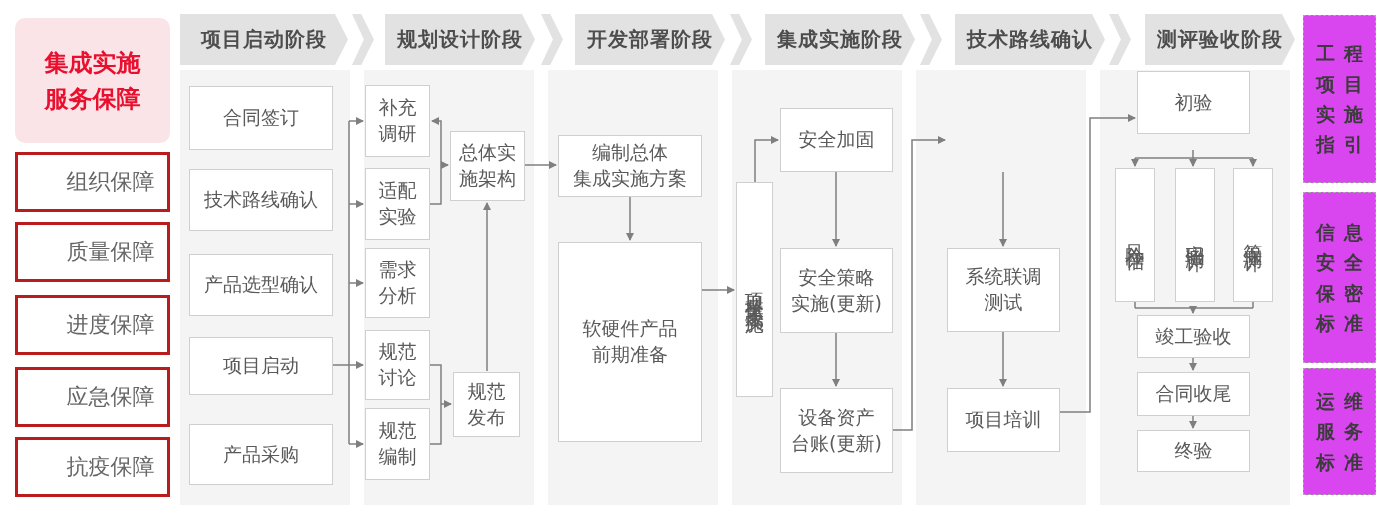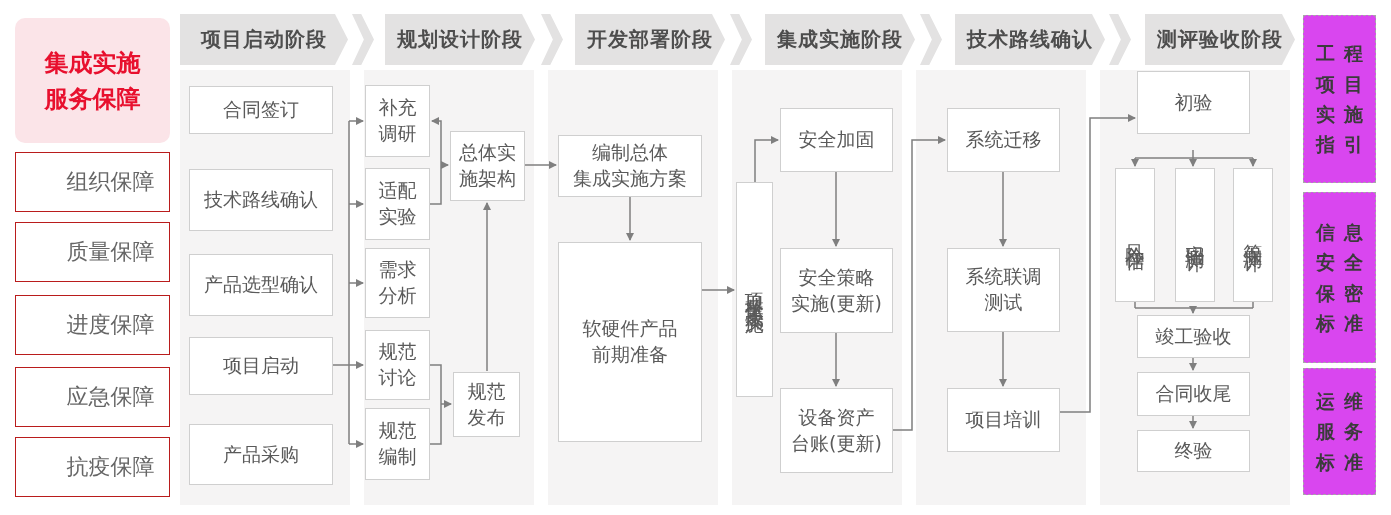--- a/index.html
+++ b/index.html
@@ -26,21 +26,21 @@
     box-sizing:border-box;
   }
   .vbox{writing-mode:vertical-rl;letter-spacing:3px;}
   .side-title{
     position:absolute;left:15px;top:18px;width:155px;height:125px;border-radius:10px;
     background:#fbe4e8;color:#e8102e;font-weight:bold;font-size:24px;line-height:1.5;
     display:flex;align-items:center;justify-content:center;text-align:center;white-space:pre-line;
   }
   .side-item{
     position:absolute;left:15px;width:155px;height:60px;background:#ffffff;
-    border:1px solid #b91c1c;color:#666666;font-size:22px;
+    border:3px solid #b91c1c;color:#666666;font-size:22px;
     display:flex;align-items:center;justify-content:center;box-sizing:border-box;padding-left:36px;
   }
   .ref{
     position:absolute;left:1303px;width:73px;background:#d946ef;
     border:1px dashed #a8a8a8;color:#3b3b3b;font-weight:bold;font-size:19px;
     letter-spacing:9px;padding-left:9px;line-height:1.6;white-space:pre-line;
     display:flex;align-items:center;justify-content:center;text-align:center;box-sizing:border-box;
   }
   svg.wires{position:absolute;left:0;top:0;pointer-events:none;}
 </style>
@@ -70,21 +70,21 @@
   <div class="band" style="left:765px;width:150px">集成实施阶段</div>
   <div class="band" style="left:955px;width:150px">技术路线确认</div>
   <div class="band" style="left:1145px;width:150px">测评验收阶段</div>
 
   <div class="chev" style="left:352px"></div>
   <div class="chev" style="left:541px"></div>
   <div class="chev" style="left:730px"></div>
   <div class="chev" style="left:920px"></div>
   <div class="chev" style="left:1109px"></div>
 
-  <div class="box" style="left:189px;top:86px;width:144px;height:48px">合同签订</div>
+  <div class="box" style="left:189px;top:86px;width:144px;height:64px">合同签订</div>
   <div class="box" style="left:189px;top:169px;width:144px;height:62px">技术路线确认</div>
   <div class="box" style="left:189px;top:254px;width:144px;height:62px">产品选型确认</div>
   <div class="box" style="left:189px;top:337px;width:144px;height:58px">项目启动</div>
   <div class="box" style="left:189px;top:424px;width:144px;height:61px">产品采购</div>
 
   <div class="box" style="left:365px;top:85px;width:65px;height:72px">补充
 调研</div>
   <div class="box" style="left:365px;top:168px;width:65px;height:72px">适配
 实验</div>
   <div class="box" style="left:365px;top:248px;width:65px;height:70px">需求
@@ -103,21 +103,20 @@
   <div class="box" style="left:558px;top:242px;width:144px;height:200px">软硬件产品
 前期准备</div>
 
   <div class="box vbox" style="left:736px;top:182px;width:37px;height:215px">项目整体集成实施</div>
   <div class="box" style="left:780px;top:108px;width:113px;height:64px">安全加固</div>
   <div class="box" style="left:780px;top:248px;width:113px;height:85px">安全策略
 实施(更新)</div>
   <div class="box" style="left:780px;top:388px;width:113px;height:85px">设备资产
 台账(更新)</div>
 
-  <div class="box" style="left:947px;top:108px;width:113px;height:64px">系统迁移</div>
   <div class="box" style="left:947px;top:248px;width:113px;height:84px">系统联调
 测试</div>
   <div class="box" style="left:947px;top:388px;width:113px;height:64px">项目培训</div>
 
   <div class="box" style="left:1137px;top:71px;width:113px;height:63px">初验</div>
   <div class="box vbox" style="left:1115px;top:168px;width:40px;height:134px">风险评估</div>
   <div class="box vbox" style="left:1175px;top:168px;width:40px;height:134px">密码测评</div>
   <div class="box vbox" style="left:1233px;top:168px;width:40px;height:134px">等保测评</div>
   <div class="box" style="left:1137px;top:315px;width:113px;height:43px">竣工验收</div>
   <div class="box" style="left:1137px;top:372px;width:113px;height:44px">合同收尾</div>

